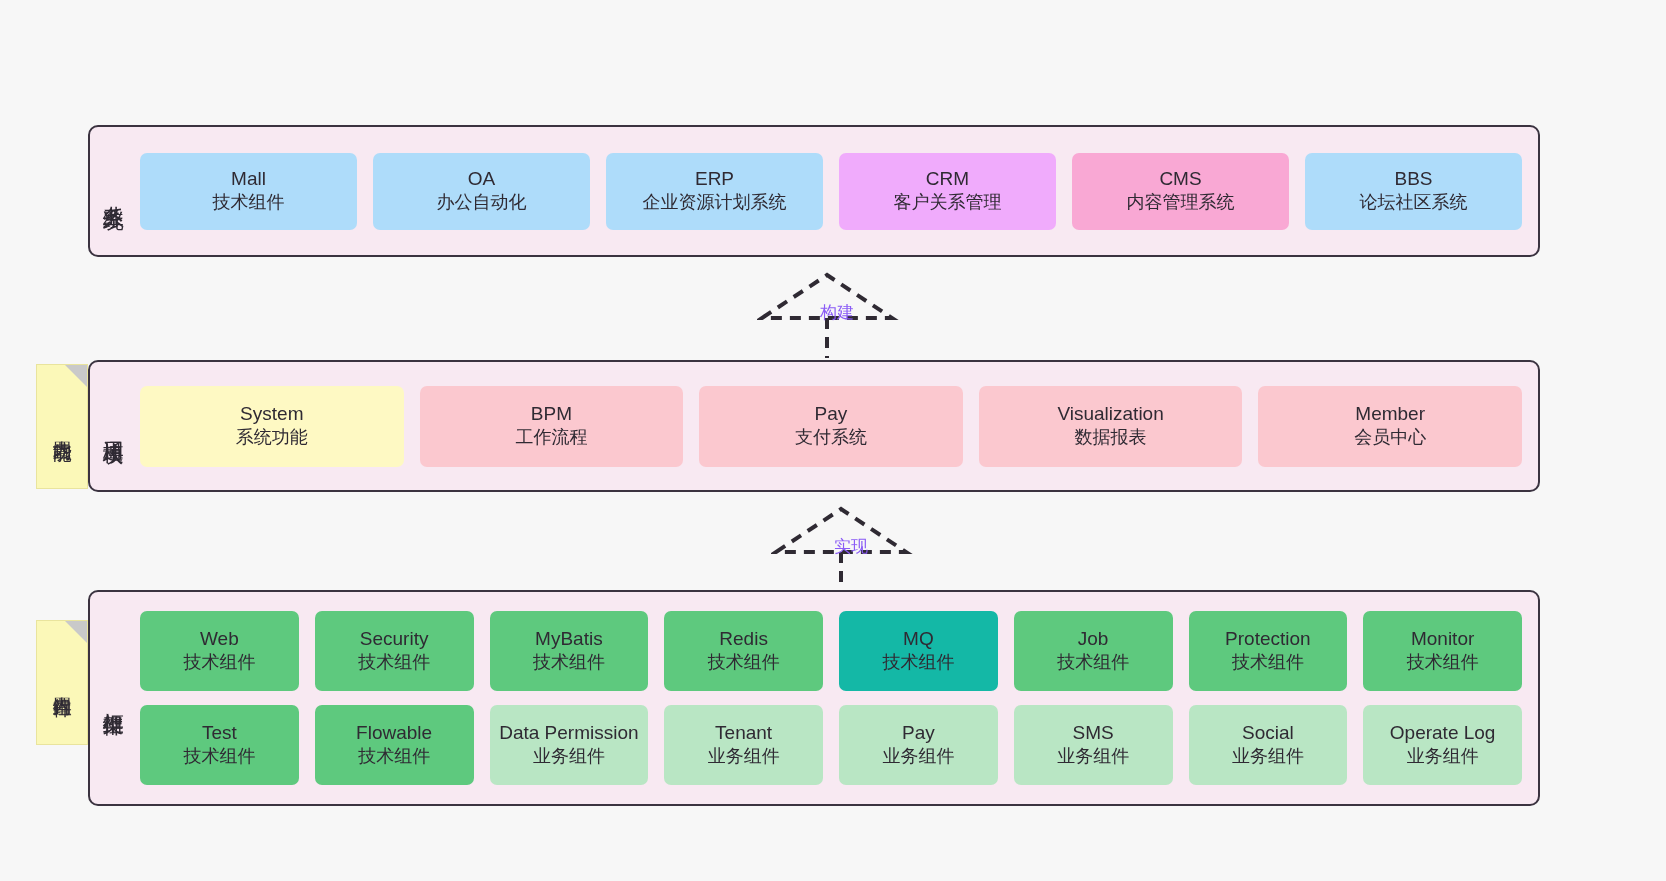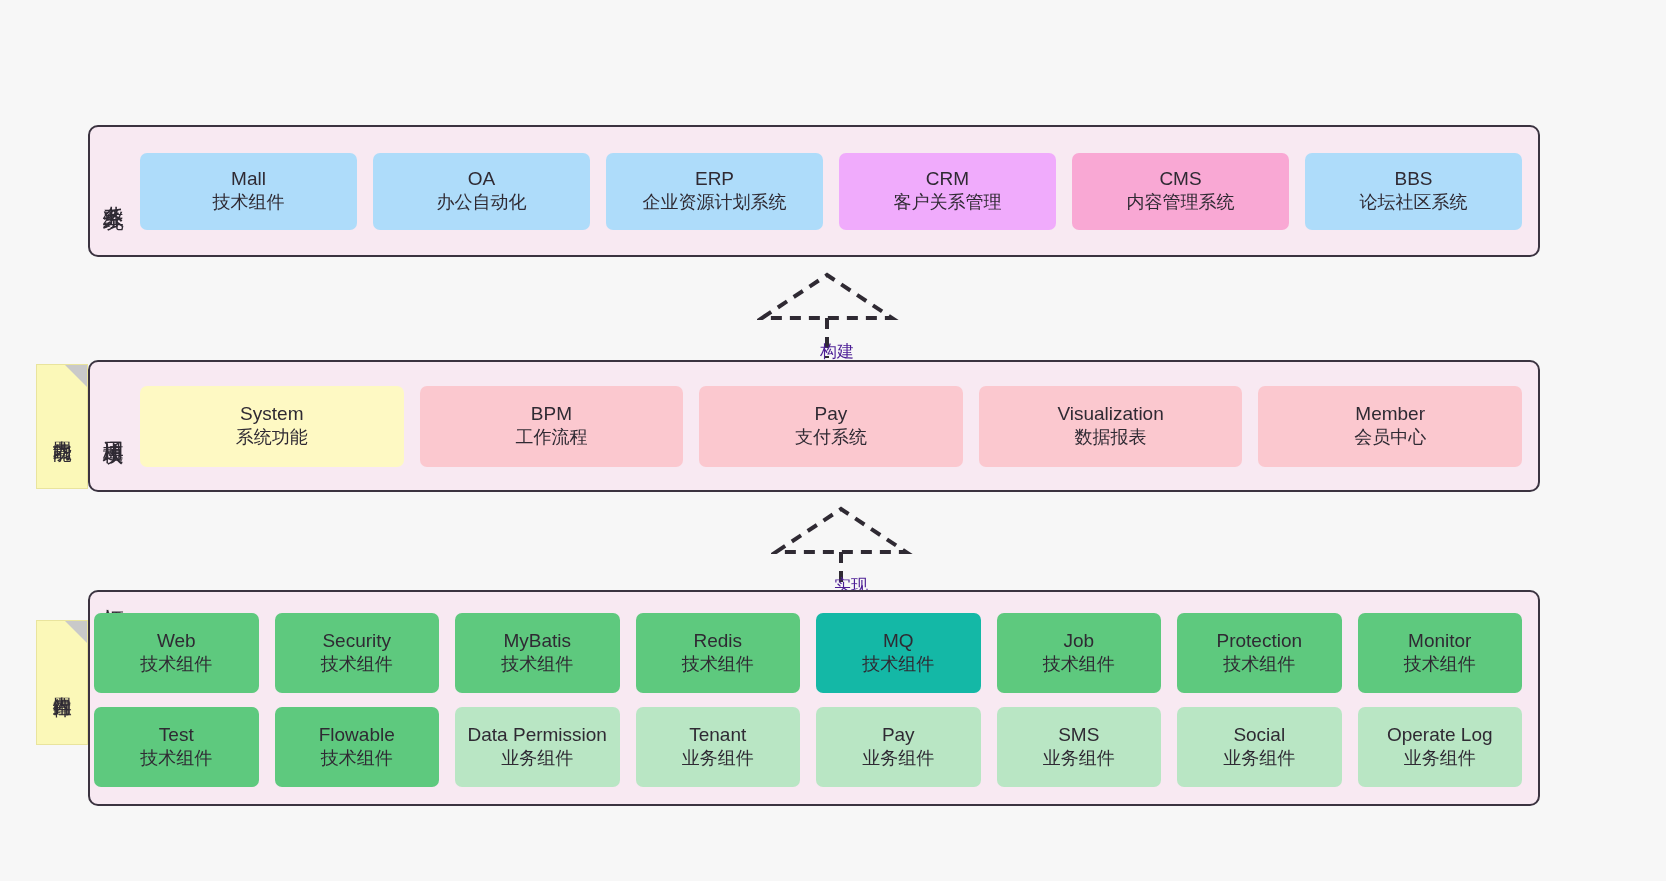--- a/index.html
+++ b/index.html
@@ -119,25 +119,24 @@
     border-left: 22px solid transparent;
   }
 
   
   .connector {
     position: absolute;
   }
   .connector .conn-label {
     position: absolute;
     font-size: 17px;
-    color: #4c1d95;
+    color: #8b5cf6;
     white-space: nowrap;
     background: transparent;
     user-select: none;
-    margin-top: 39px;
   }
 </style>
 </head>
 <body>
 
 <div id="canvas">
 
   <div class="layer" id="layer-business" style="left:88px; top:113px; width:1452px; height:132px;">
     <div class="layer-label">业务系统</div>
     <div class="layer-body">
@@ -217,21 +216,21 @@
       <path d="M 5 48 L 70 5 L 135 48 L 5 48 Z" stroke="#2f2a33" stroke-width="4" fill="#f7f7f7" stroke-dasharray="11,8" stroke-linejoin="miter"></path>
     </svg>
     <div class="conn-label" style="left:63px; top:31px;">实现</div>
   </div>
 
   <div class="sticky" style="left:36px; top:608px; width:52px; height:125px;">
     <span class="fold"></span>
     <span>内置组件</span>
   </div>
 
-  <div class="layer" id="layer-framework" style="left:88px; top:578px; width:1452px; height:216px;flex-direction:column;">
+  <div class="layer" id="layer-framework" style="left:88px; top:578px; width:1452px; height:216px;">
     <div class="layer-label">框架组件</div>
     <div class="layer-body">
 
       <div class="row">
         <div class="card h-frame" style="background:#5ec97e">
           <div class="t-en">Web</div>
           <div class="t-cn">技术组件</div>
         </div>
         <div class="card h-frame" style="background:#5ec97e">
           <div class="t-en">Security</div>

